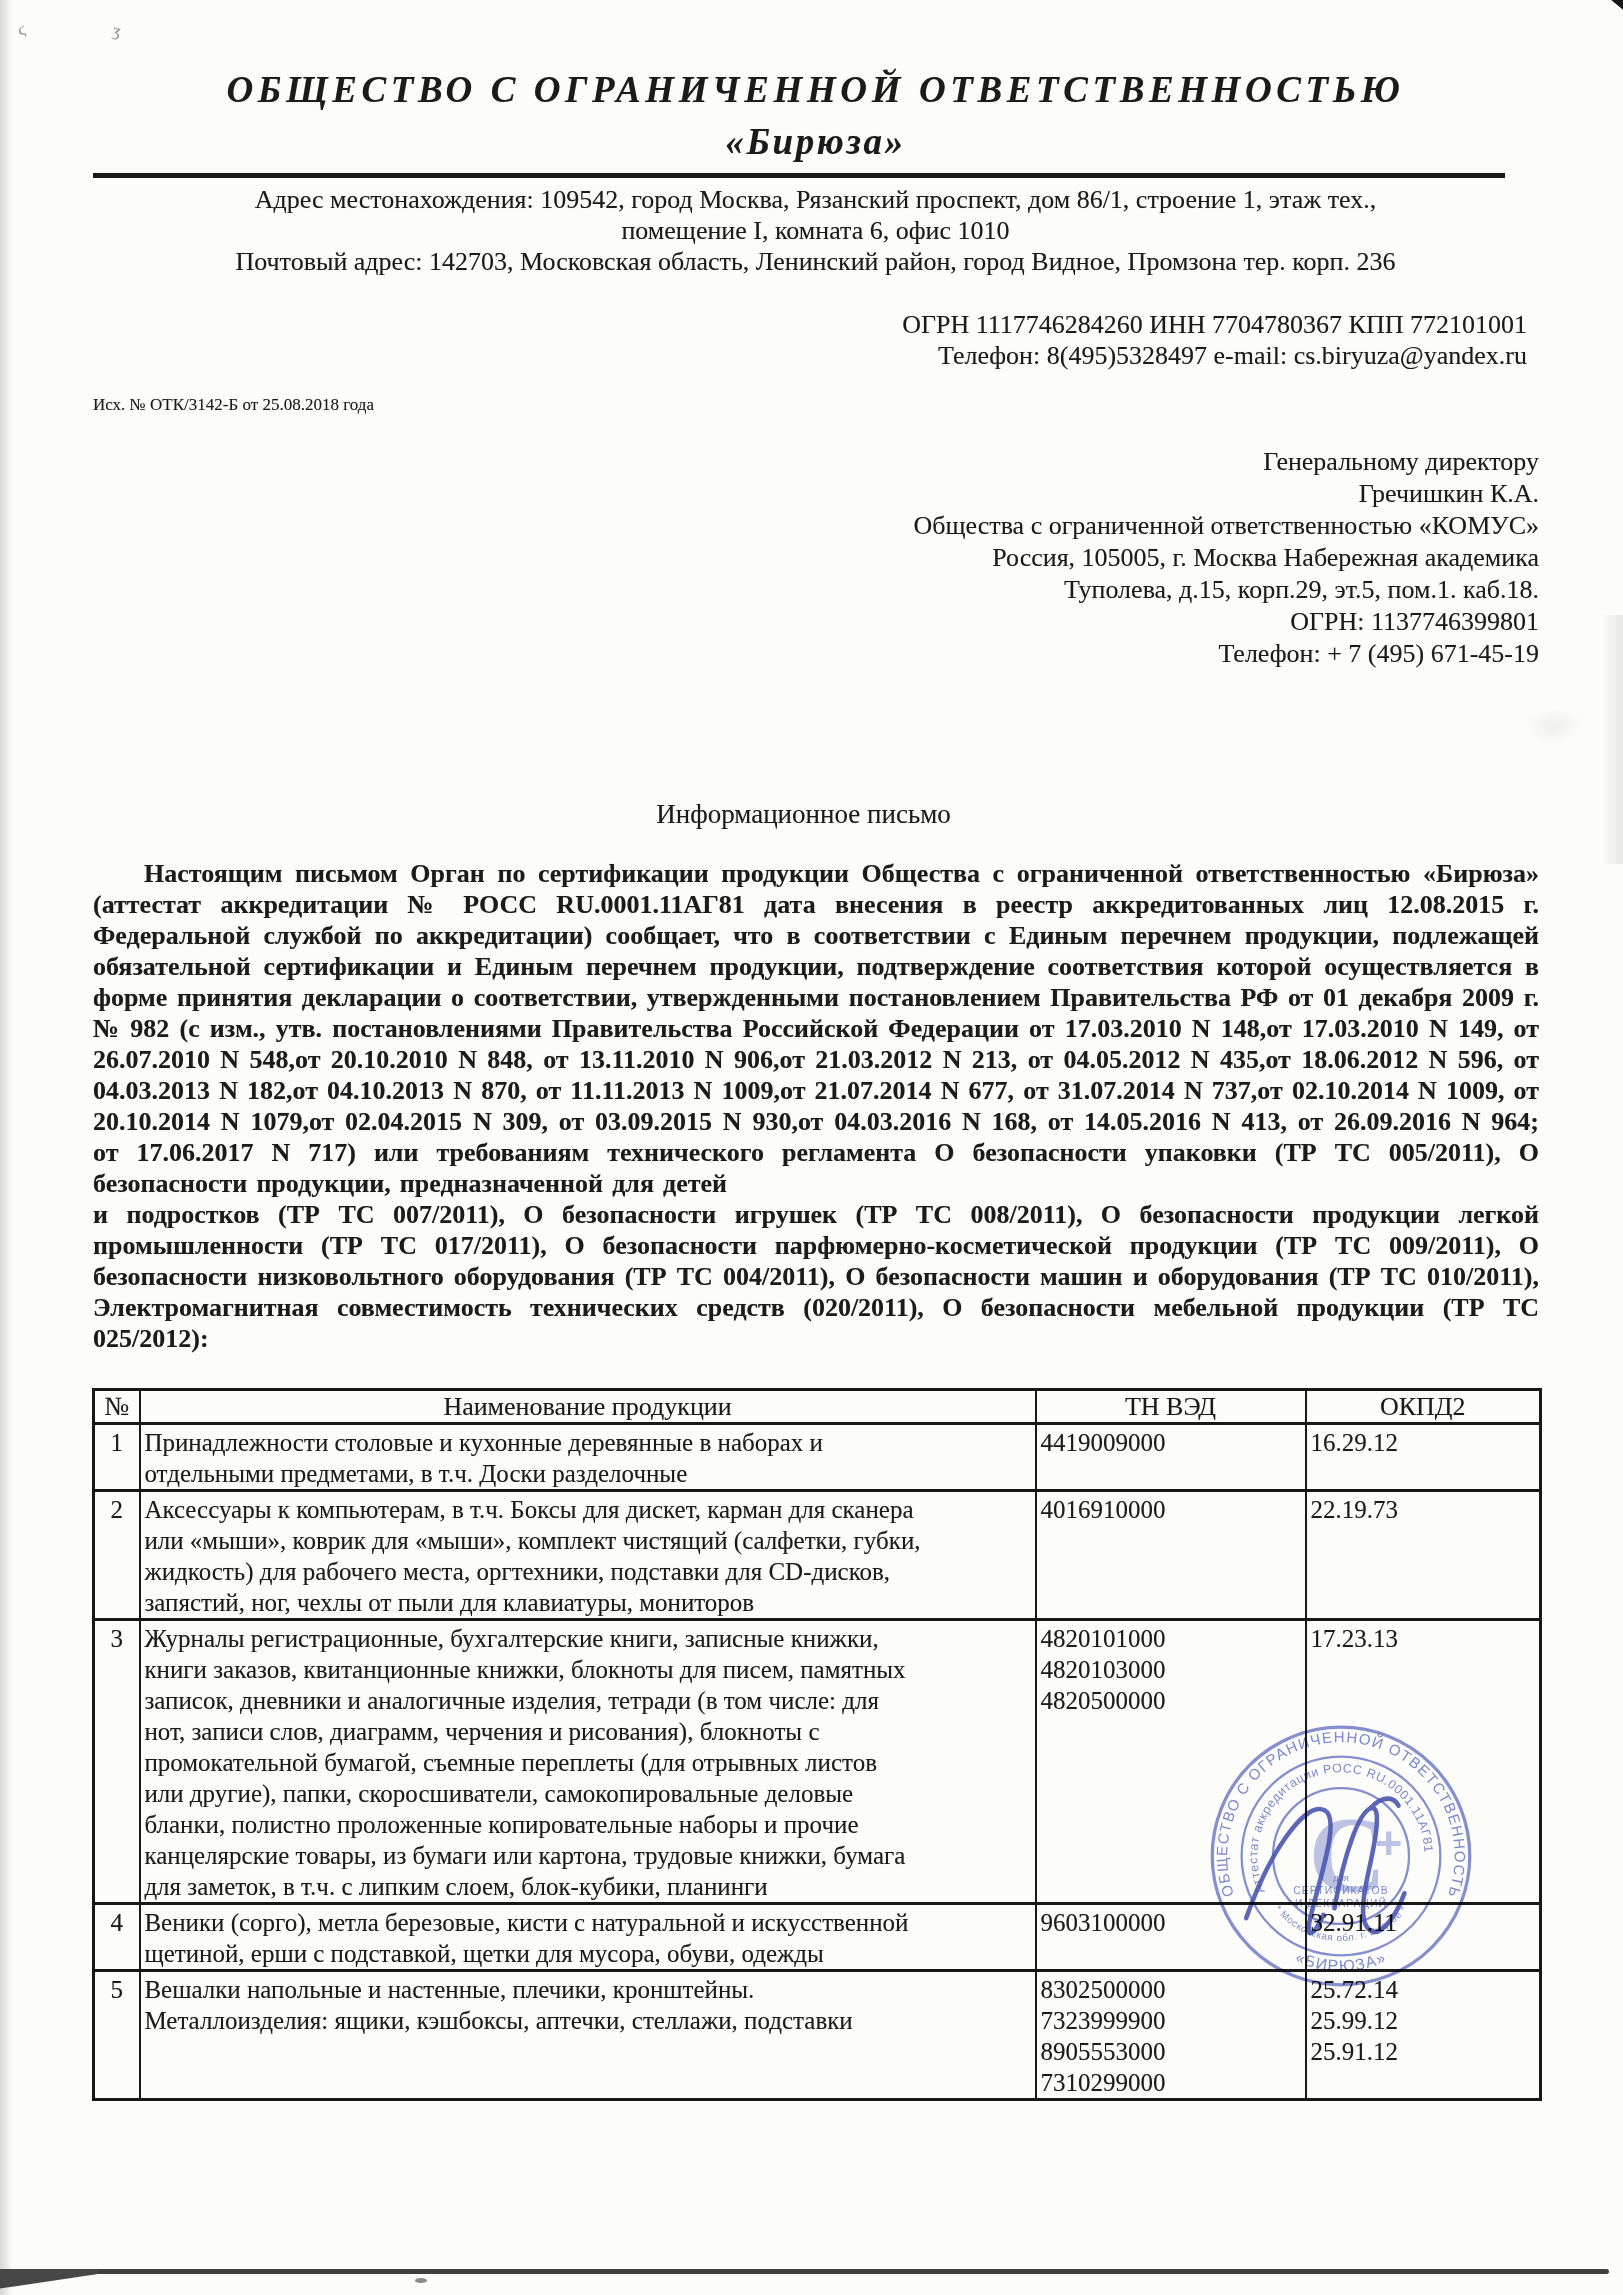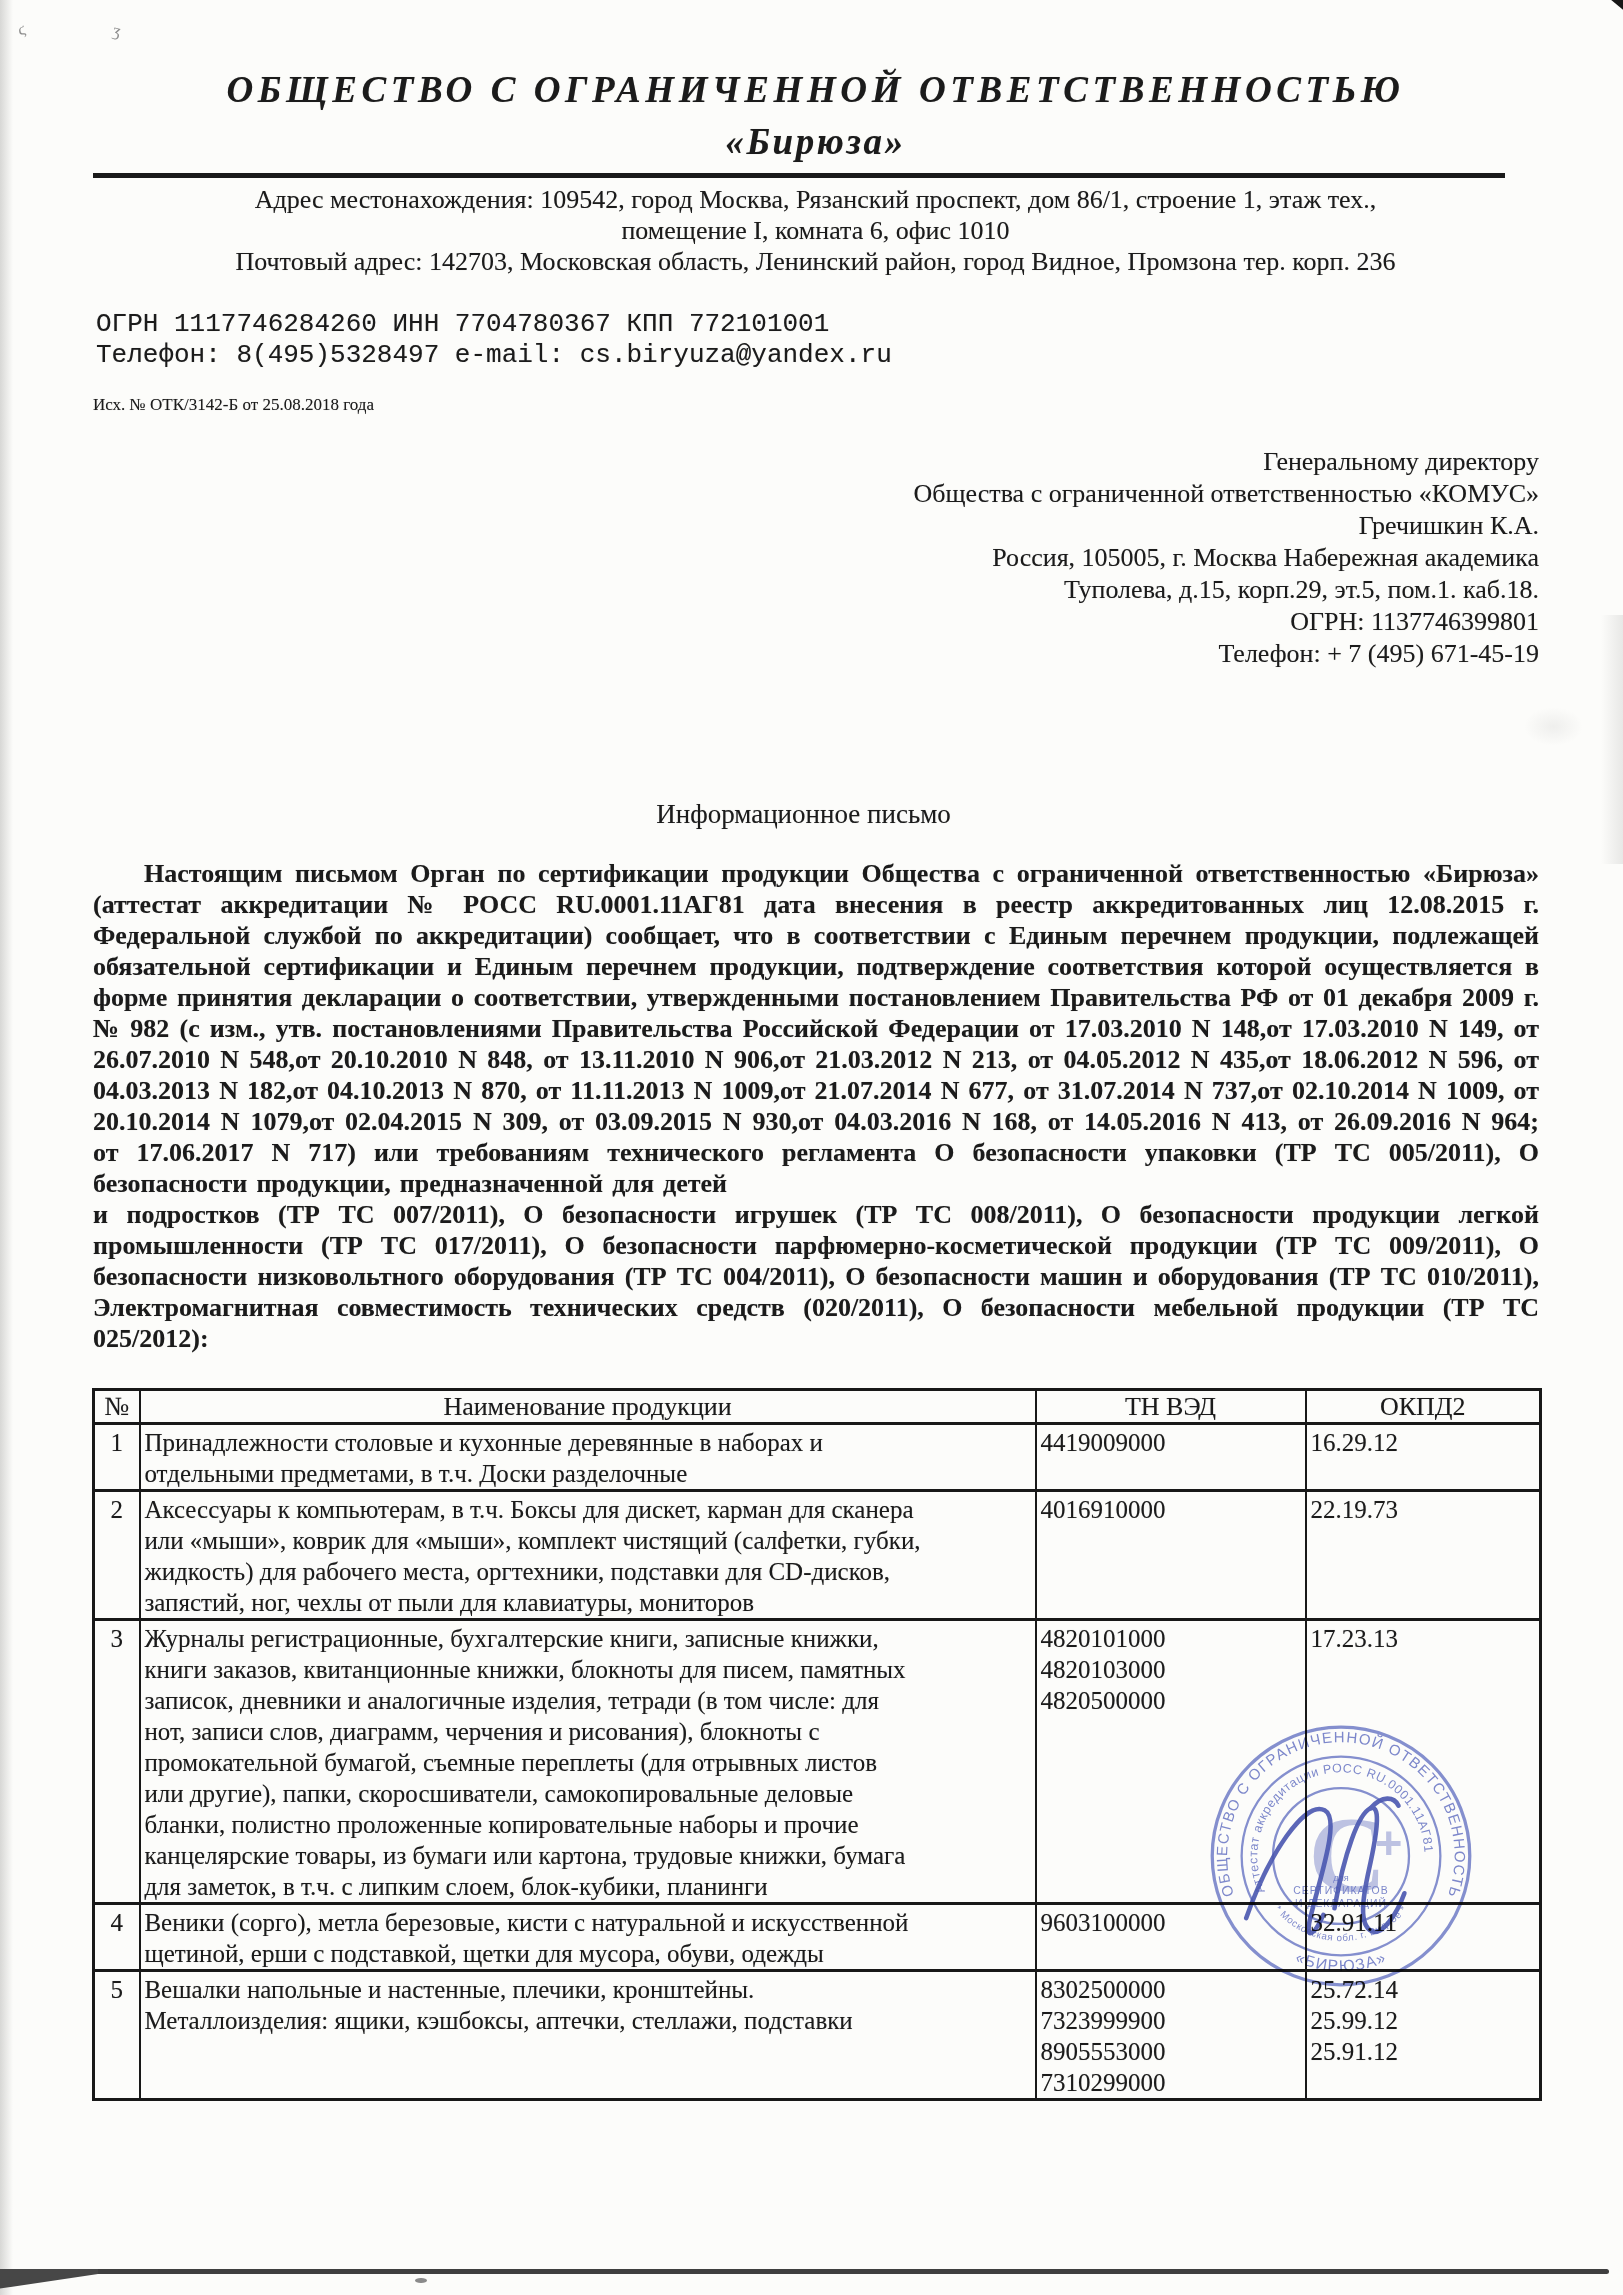--- a/index.html
+++ b/index.html
@@ -24,22 +24,22 @@
     clip-path:polygon(0 0,100% 0,100% 25%,0 100%);}
   .scan-dot{position:absolute;left:415px;top:2278px;width:11.8px;height:5.2px;background:#8a8a8a;border-radius:50%;}
   
   .org-type{position:absolute;left:92px;top:69px;width:1447px;text-align:center;
     font-size:37px;font-weight:bold;font-style:italic;letter-spacing:4.6px;line-height:42px;}
   .org-name{position:absolute;left:92px;top:119px;width:1447px;text-align:center;
     font-size:37px;font-weight:bold;font-style:italic;letter-spacing:2.6px;line-height:46px;}
   .head-rule{position:absolute;left:93px;top:173px;width:1412px;height:5.2px;background:#1a1a1a;}
   .addr-block{position:absolute;left:92px;top:184px;width:1447px;text-align:center;
     font-size:26px;line-height:31px;}
-  .reg-block{position:absolute;left:96px;top:309px;width:1447px;text-align:left;
-    font-size:26px;line-height:31px;font-family:Liberation Mono, monospace;}
+  .reg-block{position:absolute;left:80px;top:309px;width:1447px;text-align:right;
+    font-size:26px;line-height:31px;}
   .outgoing{position:absolute;left:93px;top:389px;font-size:17px;line-height:31px;}
   .recipient{position:absolute;right:84px;top:446px;width:916px;text-align:right;
     font-size:26px;line-height:32px;}
   .letter-title{position:absolute;left:80px;top:799px;width:1447px;text-align:center;
     font-size:27px;line-height:31px;}
   
   .body-text{position:absolute;left:93px;top:858px;width:1446px;
     font-size:26px;line-height:31px;text-align:justify;word-spacing:2.6px;font-weight:bold;}
   .body-text p{margin:0;}
   .body-text p.p1{text-indent:51px;}
@@ -87,22 +87,22 @@
 
   <div class="reg-block soft">
     <div>ОГРН 1117746284260 ИНН 7704780367 КПП 772101001</div>
     <div>Телефон: 8(495)5328497 e-mail: cs.biryuza@yandex.ru</div>
   </div>
 
   <div class="outgoing soft">Исх. № ОТК/3142-Б от 25.08.2018 года</div>
 
   <div class="recipient soft">
     <div>Генеральному директору</div>
+    <div>Гречишкин К.А.</div>
     <div>Общества с ограниченной ответственностью «КОМУС»</div>
-    <div>Гречишкин К.А.</div>
     <div>Россия, 105005, г. Москва Набережная академика</div>
     <div>Туполева, д.15, корп.29, эт.5, пом.1. каб.18.</div>
     <div>ОГРН: 1137746399801</div>
     <div>Телефон: + 7 (495) 671-45-19</div>
   </div>
 
   <div class="letter-title soft">Информационное письмо</div>
 
   <div class="body-text soft">
     <p class="p1">Настоящим письмом Орган по сертификации продукции Общества с ограниченной ответственностью «Бирюза» (аттестат аккредитации № РОСС RU.0001.11АГ81 дата внесения в реестр аккредитованных лиц 12.08.2015 г. Федеральной службой по аккредитации) сообщает, что в соответствии с Единым перечнем продукции, подлежащей обязательной сертификации и Единым перечнем продукции, подтверждение соответствия которой осуществляется в форме принятия декларации о соответствии, утвержденными постановлением Правительства РФ от 01 декабря 2009 г. № 982 (с изм., утв. постановлениями Правительства Российской Федерации от 17.03.2010 N 148,от 17.03.2010 N 149, от 26.07.2010 N 548,от 20.10.2010 N 848, от 13.11.2010 N 906,от 21.03.2012 N 213, от 04.05.2012 N 435,от 18.06.2012 N 596, от 04.03.2013 N 182,от 04.10.2013 N 870, от 11.11.2013 N 1009,от 21.07.2014 N 677, от 31.07.2014 N 737,от 02.10.2014 N 1009, от 20.10.2014 N 1079,от 02.04.2015 N 309, от 03.09.2015 N 930,от 04.03.2016 N 168, от 14.05.2016 N 413, от 26.09.2016 N 964; от 17.06.2017 N 717) или требованиям технического регламента О безопасности упаковки (ТР ТС 005/2011), О безопасности продукции, предназначенной для детей</p>

